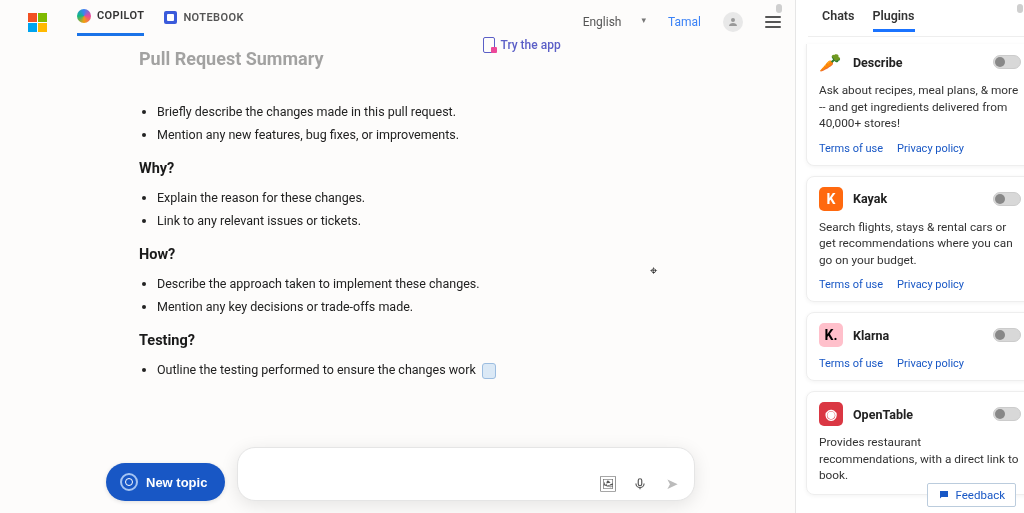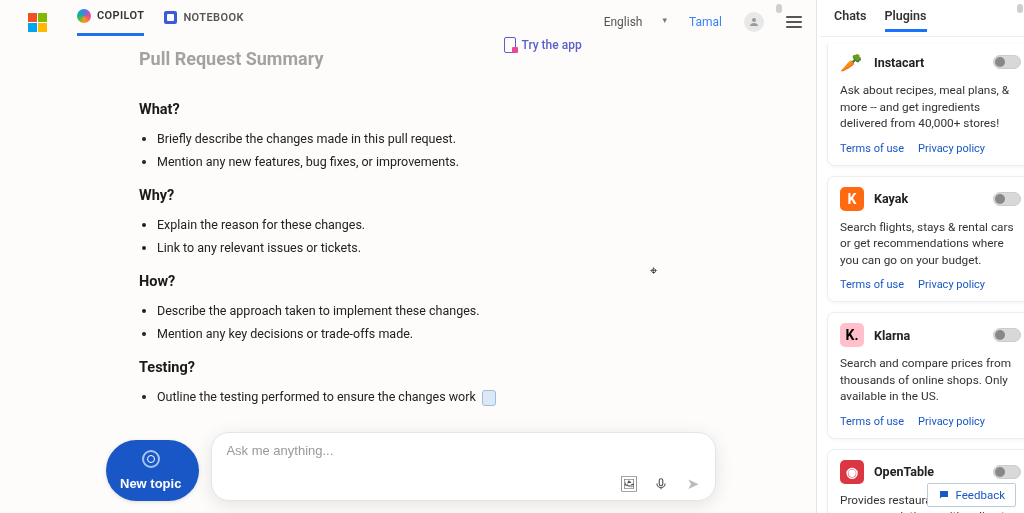--- a/index.html
+++ b/index.html
@@ -9,24 +9,24 @@
     color: #333;
     width: 1024px;
     height: 513px;
     overflow: hidden;
     position: relative;
     font-size: 13px;
   }
   .main-wrap { display:flex; height:100%; }
   .left { flex:1; position:relative; display:flex; flex-direction:column;padding-left:14px; }
   .right {
-    width: 208px;
+    width: 229px;
     border-left: 1px solid #e6e6e6;
     background:#fff;
-    padding: 8px 0 8px 3px;
+    padding: 8px 0 8px 12px;
     position:relative;
     overflow:hidden;
   }
 
   
   .topbar {
     display:flex; align-items:center; height:44px; padding:0 14px;
   }
   .ms-logo { display:grid; grid-template-columns:9px 9px; grid-template-rows:9px 9px; gap:1px; margin-right:30px; }
   .ms-logo span:nth-child(1){background:#f25022;}
@@ -59,21 +59,20 @@
   .content li { font-size:12.5px; line-height:1.8; color:#222; }
   .cursor-ptr { position:absolute; left:650px; top:263px; font-size:13px; color:#111; pointer-events:none;}
   .attach-clip { display:inline-flex; width:14px; height:16px; background:#dbe9f6; border:1px solid #9cbde0; border-radius:3px; vertical-align:middle; margin-left:3px;}
 
   
   .composer-row { position:absolute; left:106px; right:100px; bottom:12px; display:flex; gap:12px; align-items:flex-end;}
   .newtopic {
     background:#1857c5; color:#fff; border:none; border-radius:999px;
     padding:10px 18px 10px 14px; font-size:13px; font-weight:600; display:flex; align-items:center; gap:8px; cursor:pointer;
     box-shadow:0 1px 4px rgba(0,0,0,.12);
-    flex-direction:column;
   }
   .chat-refresh { width:18px; height:18px; border-radius:50%; border:2px solid #a5c4f2; position:relative;}
   .chat-refresh::after{content:"";position:absolute;inset:3px;border-radius:50%;border:1.5px solid #fff;}
   .inputbox {
     flex:1; background:#fff; border:1px solid #e5e5e5; border-radius:18px;
     box-shadow:0 4px 18px rgba(0,0,0,.10);
     padding:10px 14px 8px;
   }
   .inputbox input { border:none; outline:none; width:100%; font-size:13px; background:transparent; }
   .inputbox input::placeholder { color:#999; }
@@ -159,21 +158,20 @@
           <span></span>
             <span></span>
             <span></span>
         </div>
       </div>
     </div>
 
     <div class="content" id="content">
       <h1>Pull Request Summary</h1>
 
-    <h2>What?</h2>
         <ul>
           <li>Briefly describe the changes made in this pull request.</li>
           <li>Mention any new features, bug fixes, or improvements.</li>
         </ul>
         <h2>Why?</h2>
         <ul>
           <li>Explain the reason for these changes.</li>
           <li>Link to any relevant issues or tickets.</li>
         </ul>
         <h2>How?</h2>
@@ -188,21 +186,20 @@
       </div>
 
     <span class="cursor-ptr">⌖</span>
 
     <div class="composer-row">
       <button class="newtopic">
         <span class="chat-refresh"></span>
         <span>New topic</span>
       </button>
       <div class="inputbox">
-        <input type="text" placeholder="Ask me anything..." style="">
         <div class="input-controls">
           <span class="ic">🖼</span>
           <span class="ic">
             <svg width="14" height="14" viewBox="0 0 24 24" fill="none" stroke="#555" stroke-width="2">
                 <rect x="9" y="3" width="6" height="12" rx="3"></rect>
                 <path d="M5 11a7 7 0 0 0 14 0M12 18v3"></path>
               </svg>
           </span>
           <span class="ic" style="color:#bbb">➤</span>
         </div>
@@ -212,21 +209,21 @@
 
   <div class="right">
     <div class="r-tabs">
       <div class="r-tab">Chats</div>
       <div class="r-tab active">Plugins</div>
     </div>
     <div class="r-scroll" id="plugins">
         <div class="plugin-card some">
           <div class="plugin-head">
             <div class="plugin-icon ic-instacart"></div>
-            <div class="plugin-name">Instacart</div>
+            <div class="plugin-name">Describe</div>
             <div class="toggle"></div>
           </div>
           <div class="plugin-desc">Ask about recipes, meal plans, &amp; more -- and get ingredients delivered from 40,000+ stores!</div>
           <div class="plugin-links">
             <a>Terms of use</a>
             <a>Privacy policy</a>
           </div>
         </div>
         <div class="plugin-card">
           <div class="plugin-head">
@@ -239,21 +236,20 @@
             <a>Terms of use</a>
             <a>Privacy policy</a>
           </div>
         </div>
         <div class="plugin-card">
           <div class="plugin-head">
             <div class="plugin-icon ic-klarna">K.</div>
             <div class="plugin-name">Klarna</div>
             <div class="toggle"></div>
           </div>
-          <div class="plugin-desc">Search and compare prices from thousands of online shops. Only available in the US.</div>
           <div class="plugin-links">
             <a>Terms of use</a>
             <a>Privacy policy</a>
           </div>
         </div>
         <div class="plugin-card">
           <div class="plugin-head">
             <div class="plugin-icon ic-opentable">◉</div>
             <div class="plugin-name">OpenTable</div>
             <div class="toggle"></div>

